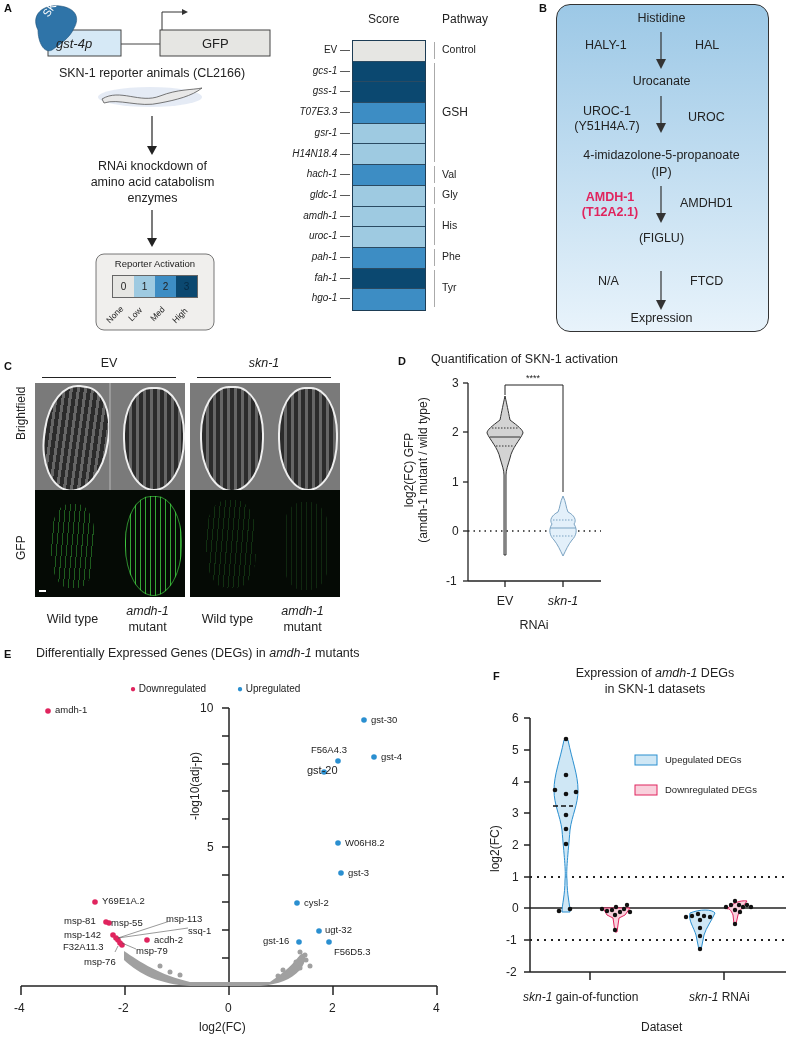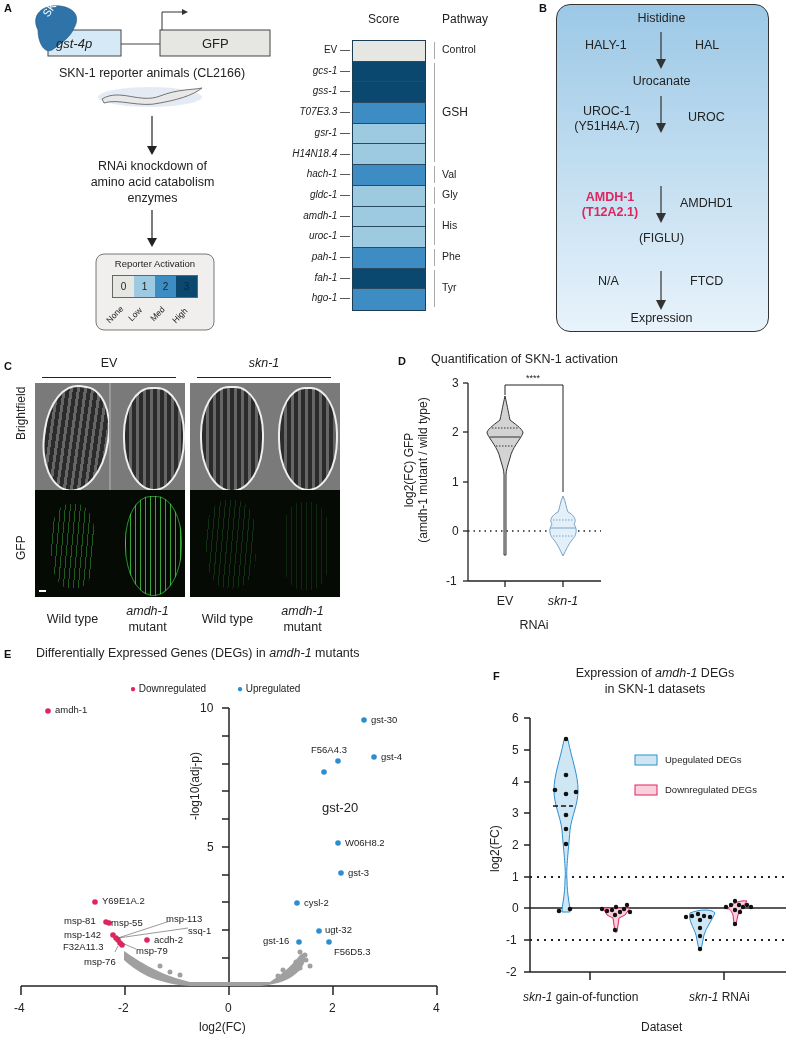--- a/index.html
+++ b/index.html
@@ -126,20 +126,22 @@
 <div class="t ctr" style="left:556px;top:11px;width:211px;font-size:12.5px;">Histidine</div>
 <div class="t" style="left:585px;top:38px;font-size:12.5px;">HALY-1</div>
 <div class="t" style="left:695px;top:38px;font-size:12.5px;">HAL</div>
 <div class="t ctr" style="left:556px;top:74px;width:211px;font-size:12.5px;">Urocanate</div>
 <div class="t ctr" style="left:572px;top:104px;width:70px;font-size:12.5px;line-height:15px;">
     <div>UROC-1</div>
     <div>(Y51H4A.7)</div>
   </div>
 <div class="t" style="left:688px;top:110px;font-size:12.5px;">UROC</div>
 <div class="t ctr" style="left:556px;top:147px;width:211px;font-size:12.5px;line-height:17px;">
+    <div>4-imidazolone-5-propanoate</div>
+    <div>(IP)</div>
   </div>
 <div class="t ctr" style="left:576px;top:190px;width:68px;font-size:12.5px;line-height:15px;font-weight:bold;color:#e0245e;">
     <div>AMDH-1</div>
     <div>(T12A2.1)</div>
   </div>
 <div class="t" style="left:680px;top:196px;font-size:12.5px;">AMDHD1</div>
 <div class="t ctr" style="left:556px;top:230px;width:211px;font-size:12.5px;line-height:17px;">
     <div>(FIGLU)</div>
   </div>
 <div class="t" style="left:598px;top:274px;font-size:12.5px;">N/A</div>
@@ -311,21 +313,21 @@
 <div class="t" style="left:166px;top:913px;font-size:9.5px;">msp-113</div>
 <div class="t" style="left:188px;top:925px;font-size:9.5px;">ssq-1</div>
 <div class="t" style="left:64px;top:929px;font-size:9.5px;">msp-142</div>
 <div class="t" style="left:63px;top:941px;font-size:9.5px;">F32A11.3</div>
 <div class="t" style="left:136px;top:945px;font-size:9.5px;">msp-79</div>
 <div class="t" style="left:84px;top:956px;font-size:9.5px;">msp-76</div>
 <div class="t" style="left:154px;top:934px;font-size:9.5px;">acdh-2</div>
 <div class="t" style="left:371px;top:714px;font-size:9.5px;">gst-30</div>
 <div class="t" style="left:311px;top:744px;font-size:9.5px;">F56A4.3</div>
 <div class="t" style="left:381px;top:751px;font-size:9.5px;">gst-4</div>
-<div class="t" style="left:307px;top:800px;font-size:13px;margin-left:15px;">gst-20</div>
+<div class="t" style="left:307px;top:764px;font-size:11px;">gst-20</div>
 <div class="t" style="left:345px;top:837px;font-size:9.5px;">W06H8.2</div>
 <div class="t" style="left:348px;top:867px;font-size:9.5px;">gst-3</div>
 <div class="t" style="left:304px;top:897px;font-size:9.5px;">cysl-2</div>
 <div class="t" style="left:325px;top:924px;font-size:9.5px;">ugt-32</div>
 <div class="t" style="left:263px;top:935px;font-size:9.5px;">gst-16</div>
 <div class="t" style="left:334px;top:946px;font-size:9.5px;">F56D5.3</div>
 
 <div class="t" style="left:14px;top:1001px;font-size:12px;">-4</div>
 <div class="t" style="left:118px;top:1001px;font-size:12px;">-2</div>
 <div class="t" style="left:225px;top:1001px;font-size:12px;">0</div>

